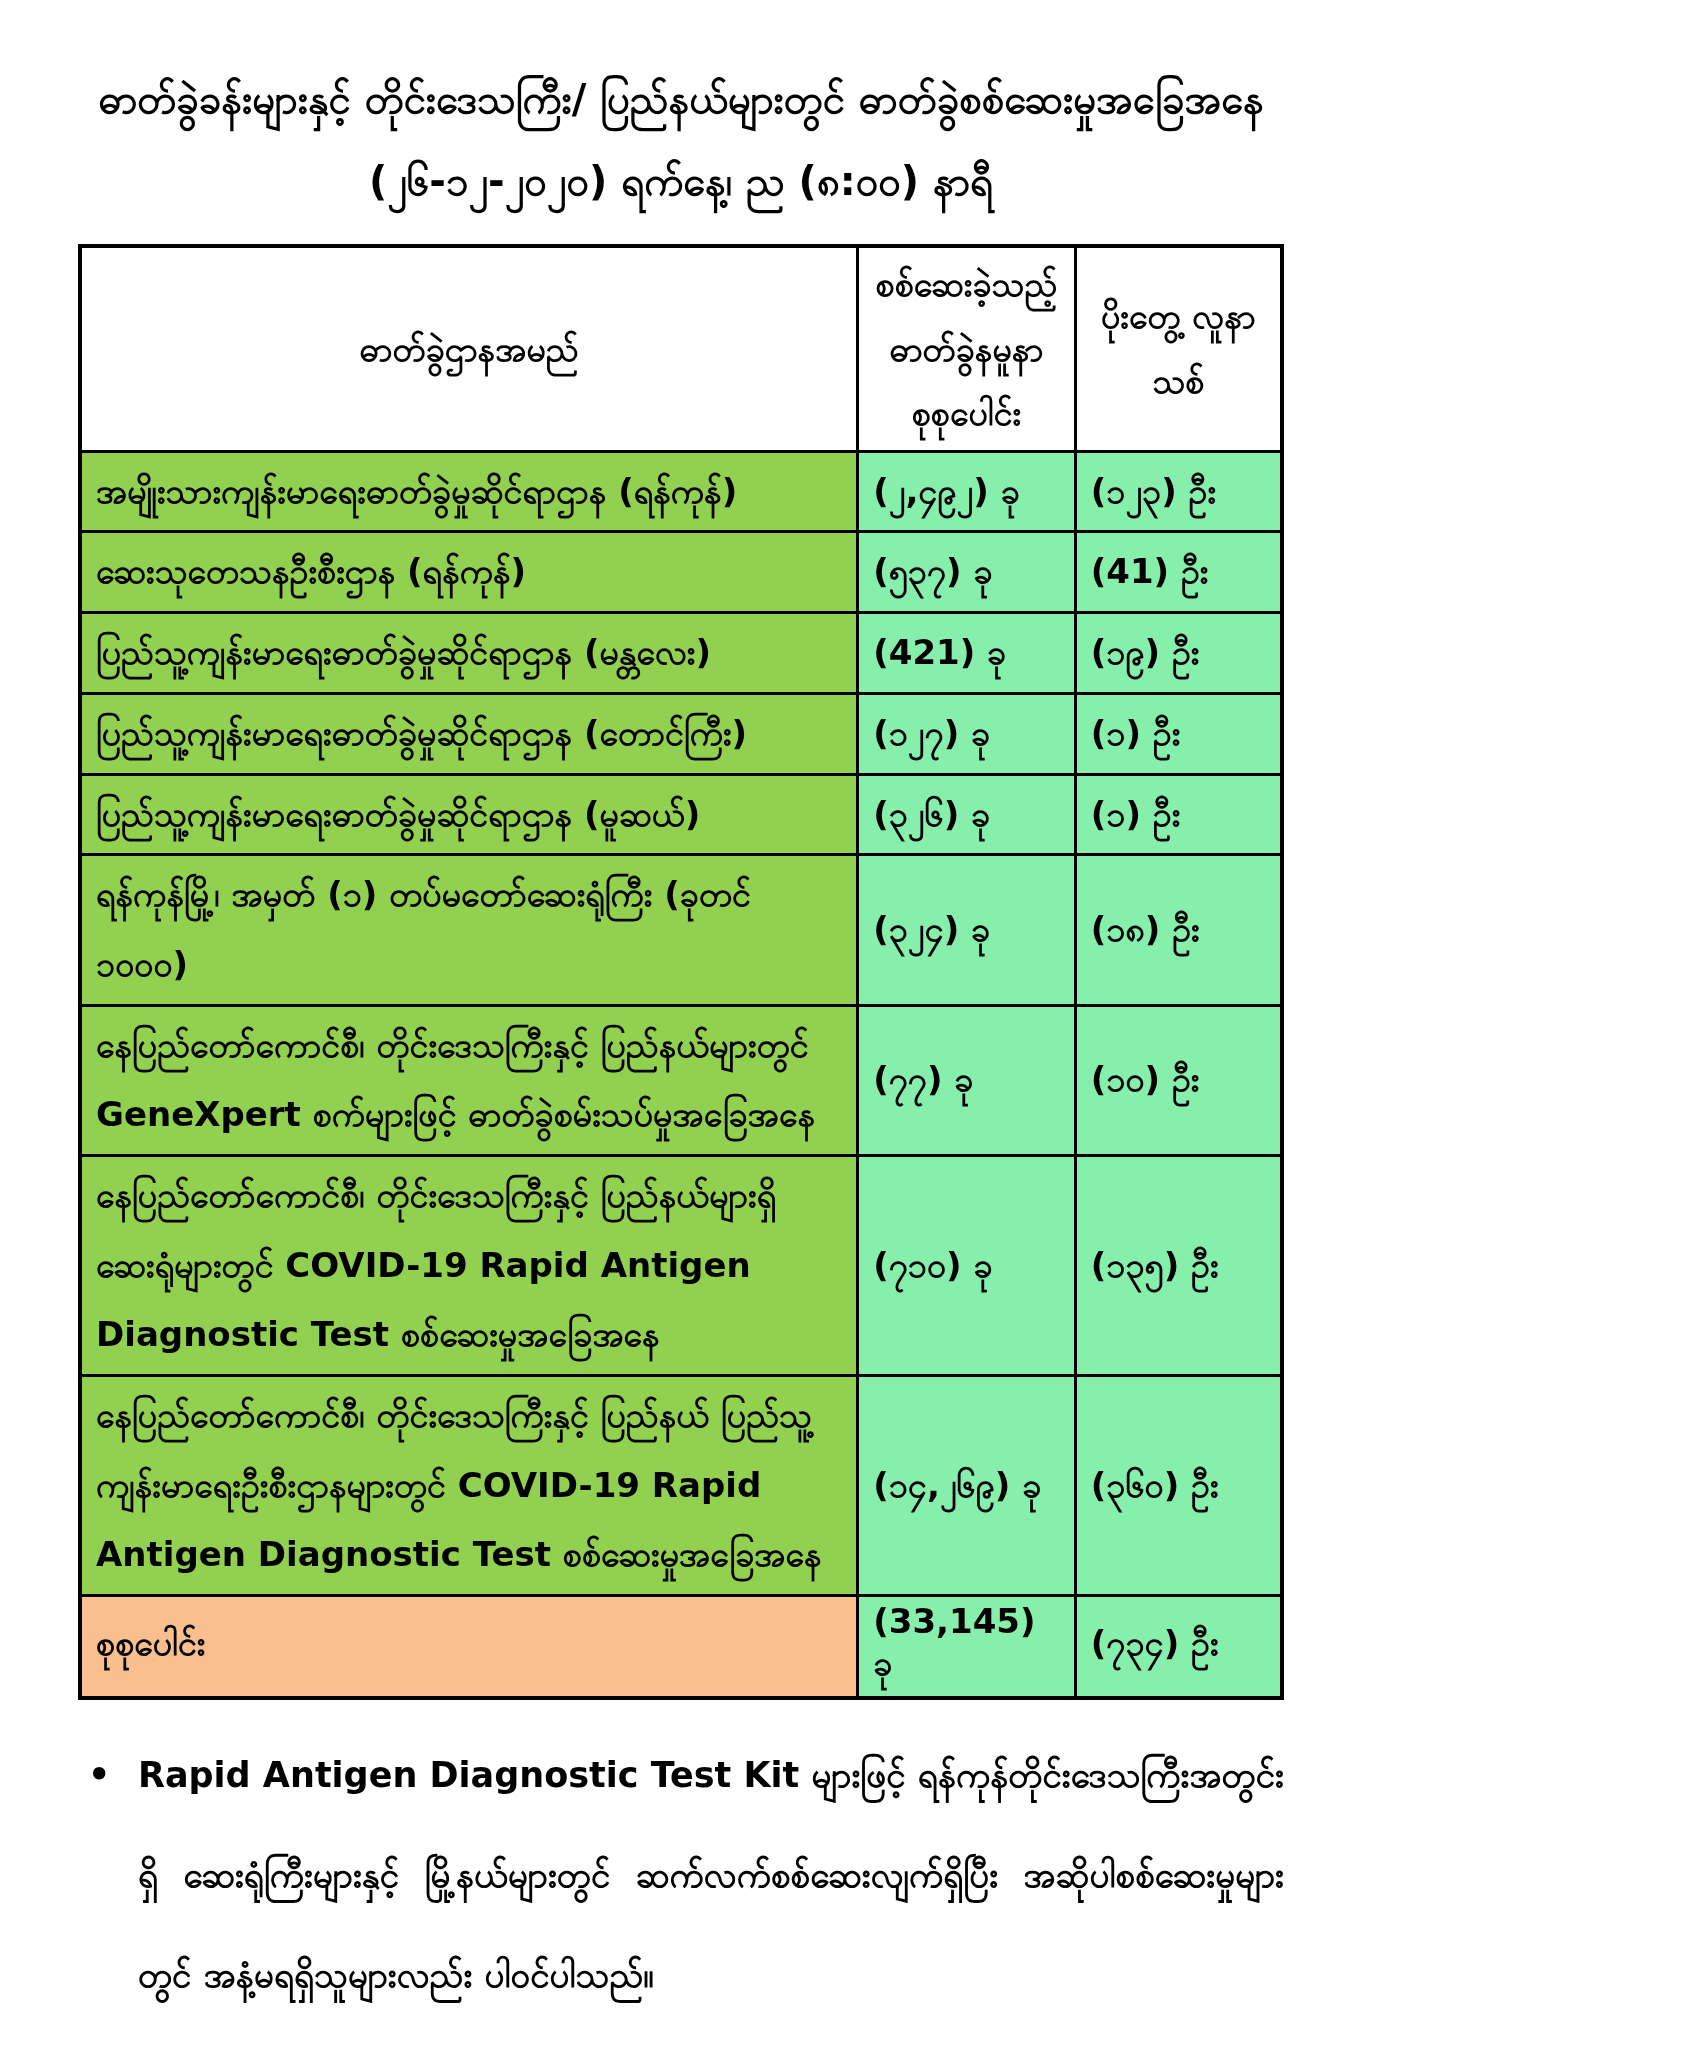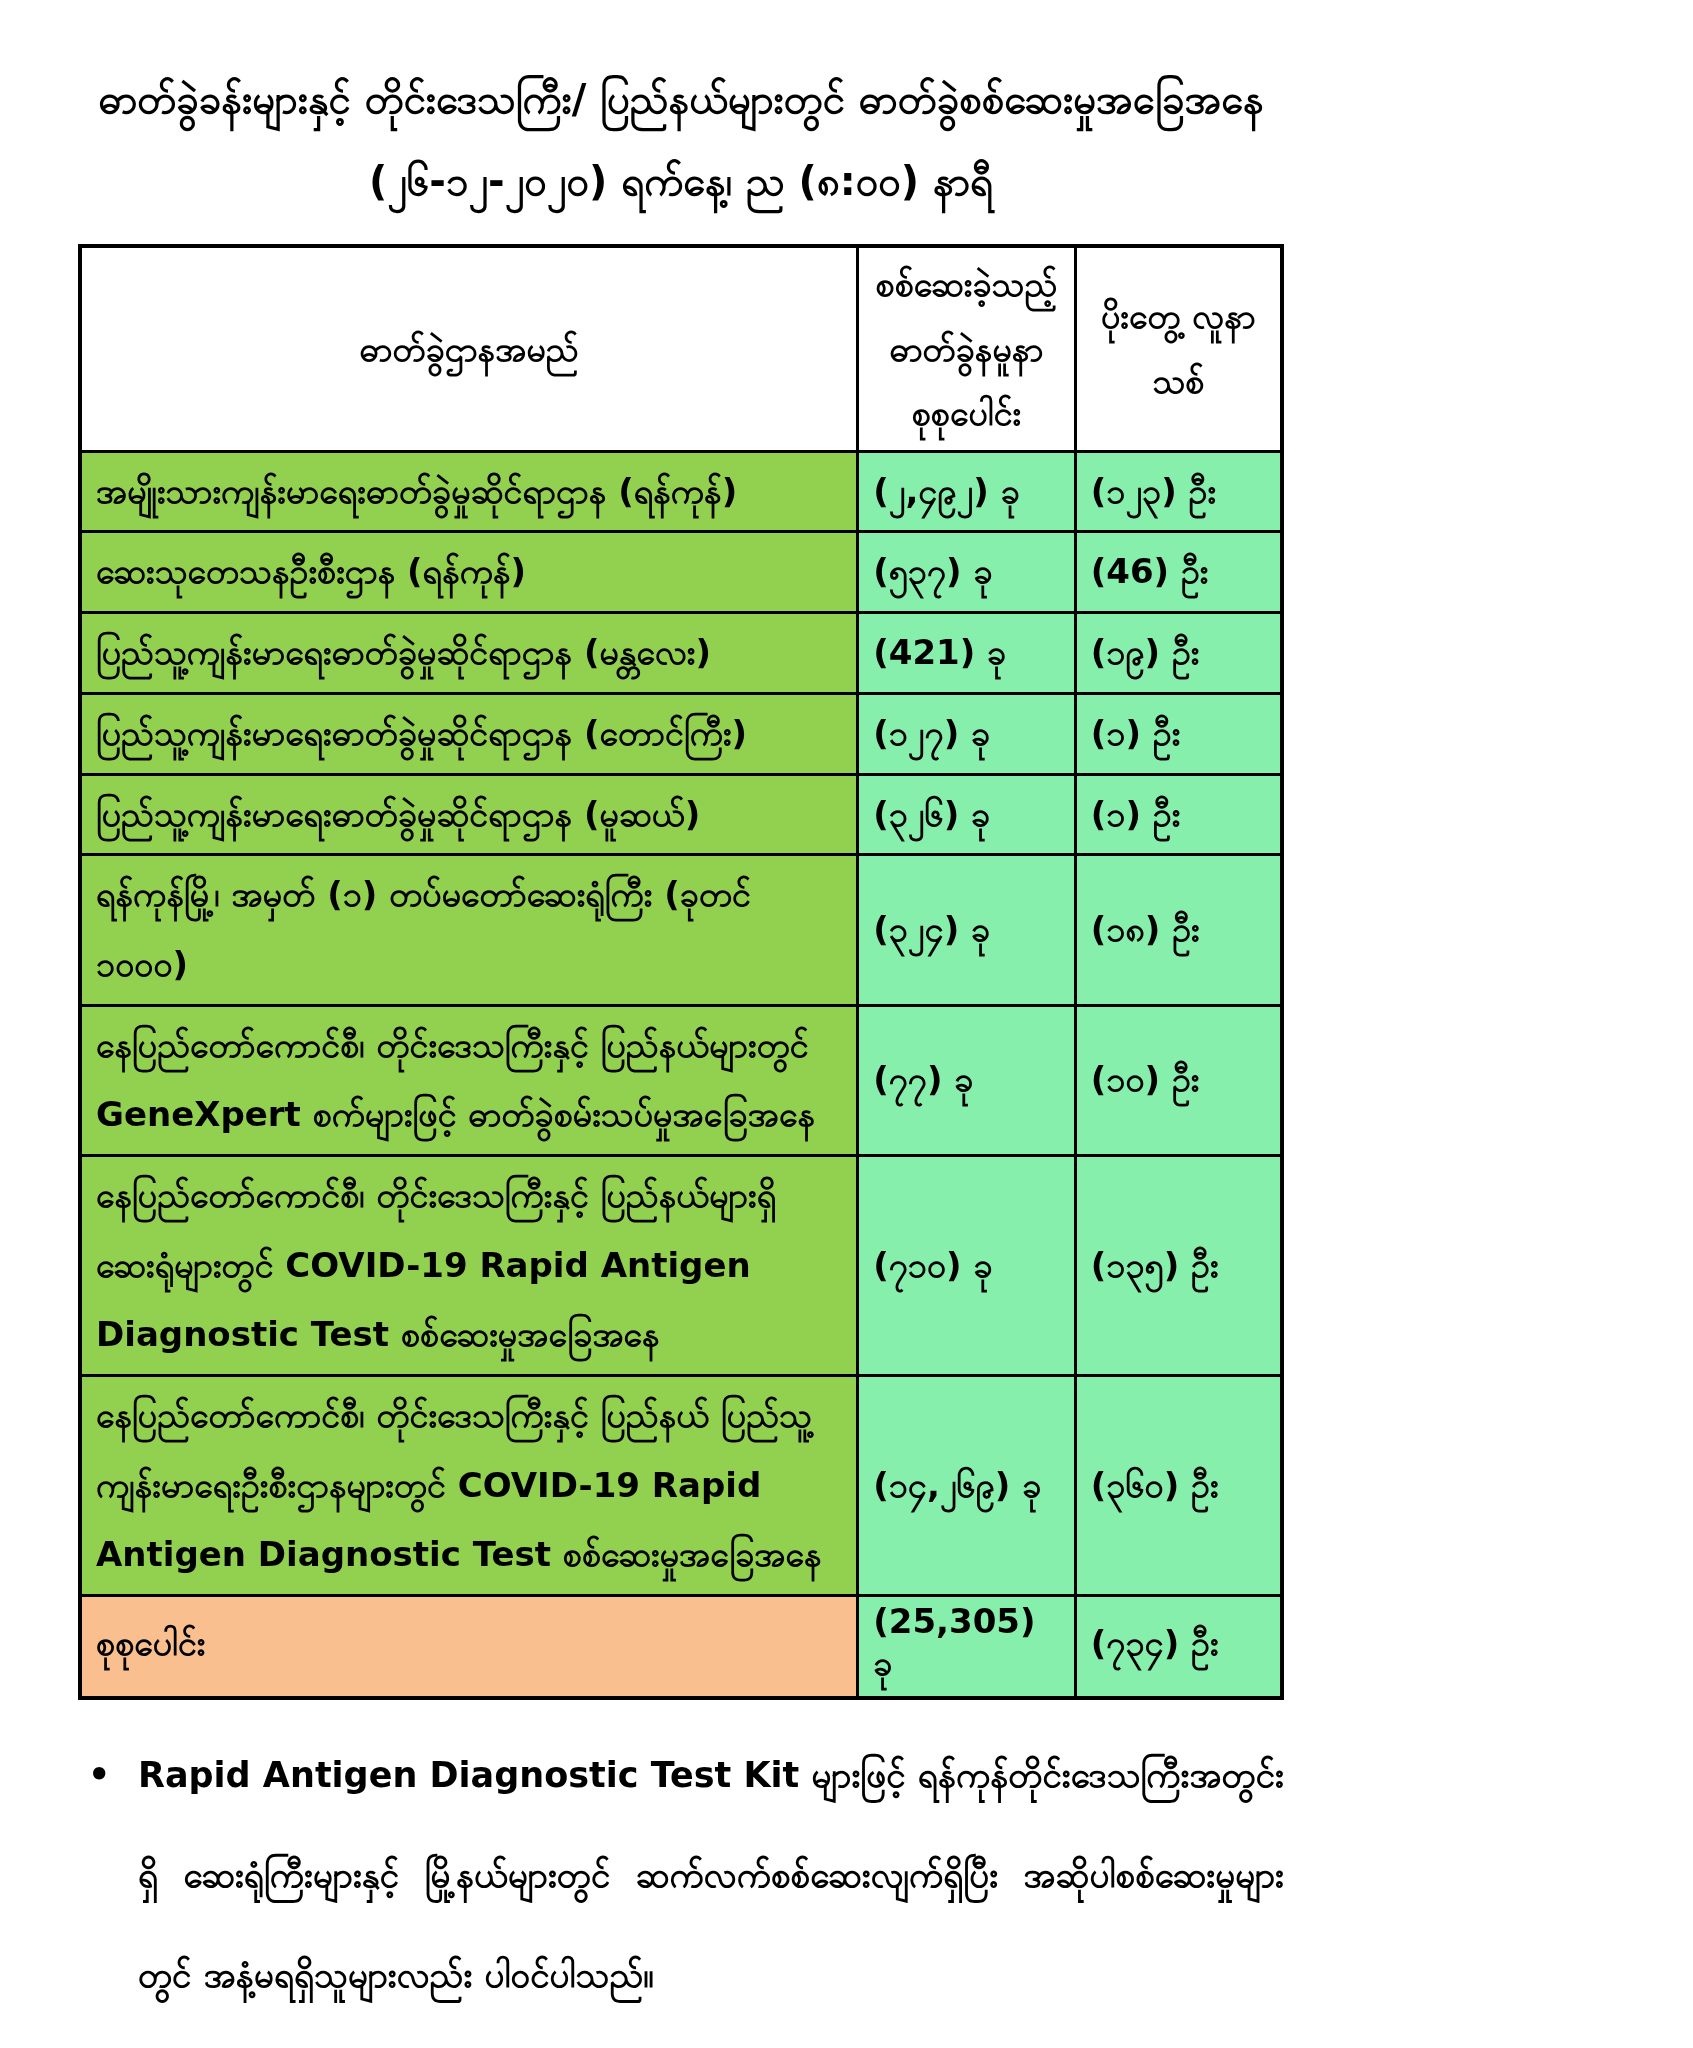--- a/index.html
+++ b/index.html
@@ -98,21 +98,21 @@
     </thead>
     <tbody>
         <tr>
           <td class="name-cell">အမျိုးသားကျန်းမာရေးဓာတ်ခွဲမှုဆိုင်ရာဌာန (ရန်ကုန်)</td>
           <td class="num-cell">(၂,၄၉၂) ခု</td>
           <td class="num-cell">(၁၂၃) ဦး</td>
         </tr>
         <tr>
           <td class="name-cell">ဆေးသုတေသနဦးစီးဌာန (ရန်ကုန်)</td>
           <td class="num-cell">(၅၃၇) ခု</td>
-          <td class="num-cell">(46) ဦး</td>
+          <td class="num-cell">(41) ဦး</td>
         </tr>
         <tr>
           <td class="name-cell">ပြည်သူ့ကျန်းမာရေးဓာတ်ခွဲမှုဆိုင်ရာဌာန (မန္တလေး)</td>
           <td class="num-cell">(421) ခု</td>
           <td class="num-cell">(၁၉) ဦး</td>
         </tr>
         <tr>
           <td class="name-cell">ပြည်သူ့ကျန်းမာရေးဓာတ်ခွဲမှုဆိုင်ရာဌာန (တောင်ကြီး)</td>
           <td class="num-cell">(၁၂၇) ခု</td>
           <td class="num-cell">(၁) ဦး</td>
@@ -139,21 +139,21 @@
         </tr>
         <tr class="lines-3">
           <td class="name-cell">နေပြည်တော်ကောင်စီ၊ တိုင်းဒေသကြီးနှင့် ပြည်နယ် ပြည်သူ့ကျန်းမာရေးဦးစီးဌာနများတွင် COVID-19 Rapid Antigen Diagnostic Test စစ်ဆေးမှုအခြေအနေ</td>
           <td class="num-cell">(၁၄,၂၆၉) ခု</td>
           <td class="num-cell">(၃၆၀) ဦး</td>
         </tr>
       </tbody>
     <tfoot>
       <tr>
         <td class="name-cell">စုစုပေါင်း</td>
-        <td class="num-cell">(25,305) ခု</td>
+        <td class="num-cell">(33,145) ခု</td>
         <td class="num-cell">(၇၃၄) ဦး</td>
       </tr>
     </tfoot>
   </table>
 
   <div class="note">
     <span class="bullet">•</span>
     <span>Rapid Antigen Diagnostic Test Kit များဖြင့် ရန်ကုန်တိုင်းဒေသကြီးအတွင်းရှိ ဆေးရုံကြီးများနှင့် မြို့နယ်များတွင် ဆက်လက်စစ်ဆေးလျက်ရှိပြီး အဆိုပါစစ်ဆေးမှုများတွင် အနံ့မရရှိသူများလည်း ပါဝင်ပါသည်။</span>
   </div>
 

